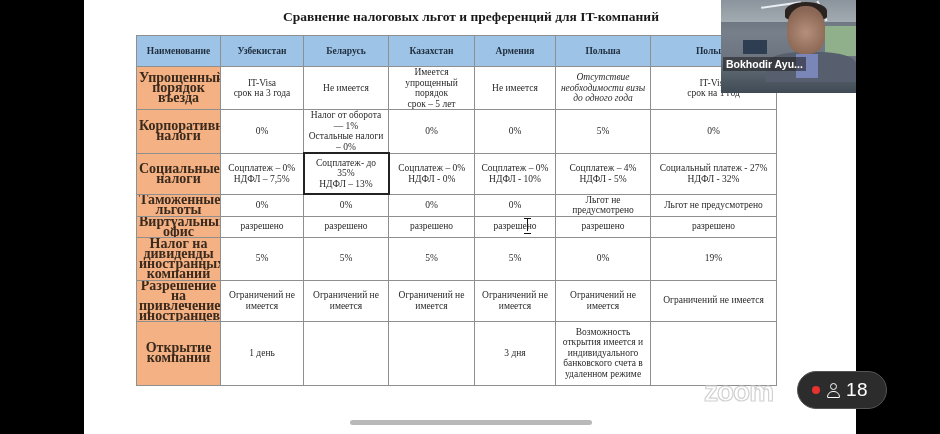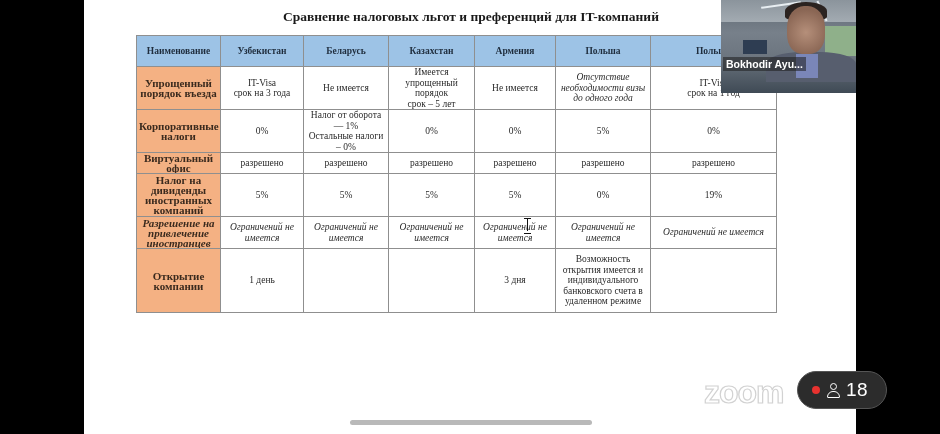--- a/index.html
+++ b/index.html
@@ -27,21 +27,21 @@
     table.cmp td, table.cmp th {
       border: 1px solid #8f8f8f;
       text-align: center; vertical-align: middle;
       line-height: 10.5px; padding: 0 2px;
       overflow: hidden;
     }
     table.cmp th {
       background: #9dc3e6; font-weight: bold; color: #1f2d3d; font-size: 9.5px;
     }
     table.cmp td.rowhead {
-      background: #f4b183; font-weight: bold; color: #3a2a1e; font-size: 11px; line-height: 10px;
+      background: #f4b183; font-weight: bold; color: #3a2a1e; font-size: 14px; line-height: 10px;
     }
     table.cmp td.sel { border: 2px solid #222; }
 
     .col0 { width: 84px; } .col1 { width: 83px; } .col2 { width: 85px; }
     .col3 { width: 86px; } .col4 { width: 81px; } .col5 { width: 95px; } .col6 { width: 126px; }
 
     .cursor-ibeam {
       position: absolute; left: 440px; top: 218px; width: 7px; height: 14px;
     }
     .cursor-ibeam::before { content: ""; position: absolute; left: 3px; top: 1px; width: 1px; height: 12px; background: #111; }
@@ -49,21 +49,21 @@
       border-top: 1px solid #111; border-bottom: 1px solid #111; }
 
     .h-scrollbar {
       position: absolute; left: 266px; top: 420px; width: 242px; height: 5px;
       background: #b9b9b9; border-radius: 3px;
     }
 
     .zoom-watermark {
       position: absolute; left: 620px; top: 372px;
       font-family: "Liberation Sans", "DejaVu Sans", sans-serif;
-      font-size: 32px; font-weight: bold; color: #fff; letter-spacing: -1px;
+      font-size: 28px; font-weight: bold; color: #fff; letter-spacing: -1px;
       -webkit-text-stroke: 1.2px #d2d2d2; line-height: 40px;
     }
 
     .video-tile {
       position: absolute; left: 721px; top: 0; width: 135px; height: 93px; overflow: hidden;
       background: linear-gradient(180deg, #5c6670 0%, #77808a 35%, #6d7680 60%, #3f4a55 100%);
     }
     .video-tile .ceiling { position: absolute; left: 0; top: 0; width: 135px; height: 22px;
       background: linear-gradient(180deg, #8b949c, #a3abb2); }
     .video-tile .light1 { position: absolute; left: 40px; top: 4px; width: 40px; height: 2px; background: #e8eef2; transform: rotate(-8deg); }
@@ -140,39 +140,63 @@
         <tr style="height: 43px;">
           <td class="rowhead">Корпоративные налоги</td>
           <td style="white-space: pre-line;">0%</td>
           <td style="white-space: pre-line; margin-top: 38px;">Налог от оборота — 1%
 Остальные налоги – 0%</td>
           <td style="white-space: pre-line;">0%</td>
           <td style="white-space: pre-line;">0%</td>
           <td style="white-space: pre-line;">5%</td>
           <td style="white-space: pre-line;">0%</td>
         </tr>
+        <tr style="height: 41px;">
+          <td class="rowhead">Социальные налоги</td>
+          <td style="white-space: pre-line;">Соцплатеж – 0%
+НДФЛ – 7,5%</td>
+          <td class="sel" style="white-space: pre-line;">Соцплатеж- до 35%
+НДФЛ – 13%</td>
+          <td style="white-space: pre-line;">Соцплатеж – 0%
+НДФЛ - 0%</td>
+          <td style="white-space: pre-line;">Соцплатеж – 0%
+НДФЛ - 10%</td>
+          <td style="white-space: pre-line;">Соцплатеж – 4%
+НДФЛ - 5%</td>
+          <td style="white-space: pre-line;">Социальный платеж -  27%
+НДФЛ - 32%</td>
+        </tr>
+        <tr style="height: 22px;">
+          <td class="rowhead">Таможенные льготы</td>
+          <td style="white-space: pre-line;">0%</td>
+          <td style="white-space: pre-line;">0%</td>
+          <td style="white-space: pre-line;">0%</td>
+          <td style="white-space: pre-line;">0%</td>
+          <td style="white-space: pre-line;">Льгот не предусмотрено</td>
+          <td style="white-space: pre-line;">Льгот не предусмотрено</td>
+        </tr>
         <tr style="height: 21px;">
           <td class="rowhead">Виртуальный офис</td>
           <td style="white-space: pre-line;">разрешено</td>
           <td style="white-space: pre-line;">разрешено</td>
           <td style="white-space: pre-line;">разрешено</td>
           <td style="white-space: pre-line;">разрешено</td>
           <td style="white-space: pre-line;">разрешено</td>
           <td style="white-space: pre-line;">разрешено</td>
         </tr>
         <tr style="height: 43px;">
           <td class="rowhead">Налог на дивиденды иностранных компаний</td>
           <td style="white-space: pre-line;">5%</td>
           <td style="white-space: pre-line;">5%</td>
           <td style="white-space: pre-line;">5%</td>
           <td style="white-space: pre-line;">5%</td>
           <td style="white-space: pre-line;">0%</td>
           <td style="white-space: pre-line;">19%</td>
         </tr>
-        <tr style="height: 32px; font-style: italic;">
+        <tr style="height: 32px;">
           <td class="rowhead">Разрешение на привлечение иностранцев</td>
           <td style="white-space: pre-line;">Ограничений не имеется</td>
           <td style="white-space: pre-line;">Ограничений не имеется</td>
           <td style="white-space: pre-line;">Ограничений не имеется</td>
           <td style="white-space: pre-line;">Ограничений не имеется</td>
           <td style="white-space: pre-line;">Ограничений не имеется</td>
           <td style="white-space: pre-line;">Ограничений не имеется</td>
         </tr>
         <tr style="height: 64px;">
           <td class="rowhead">Открытие компании</td>

